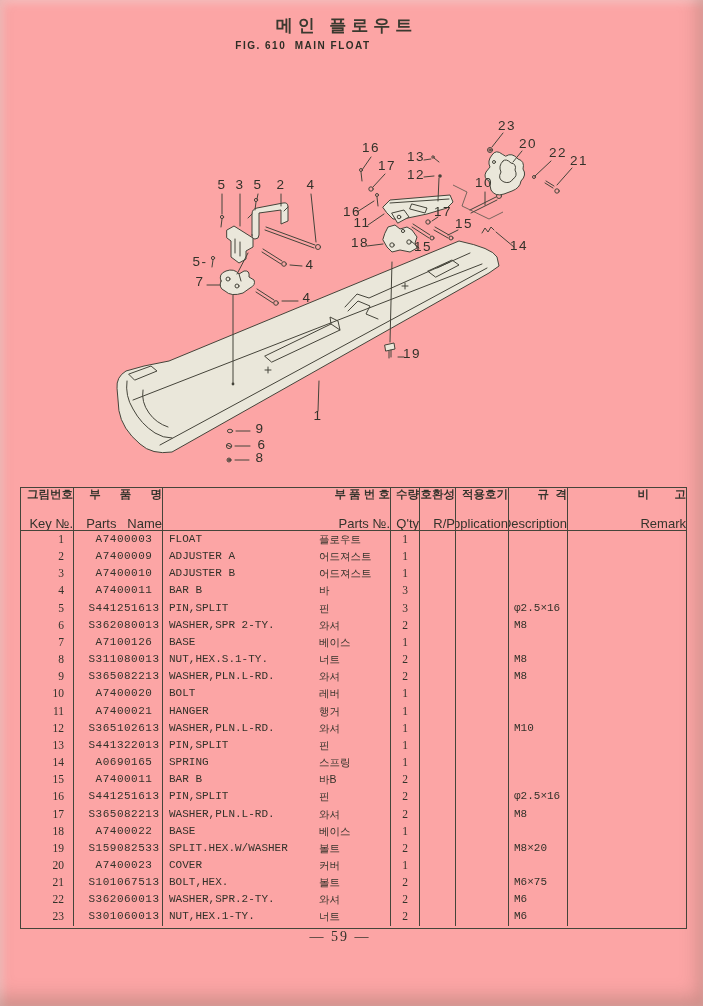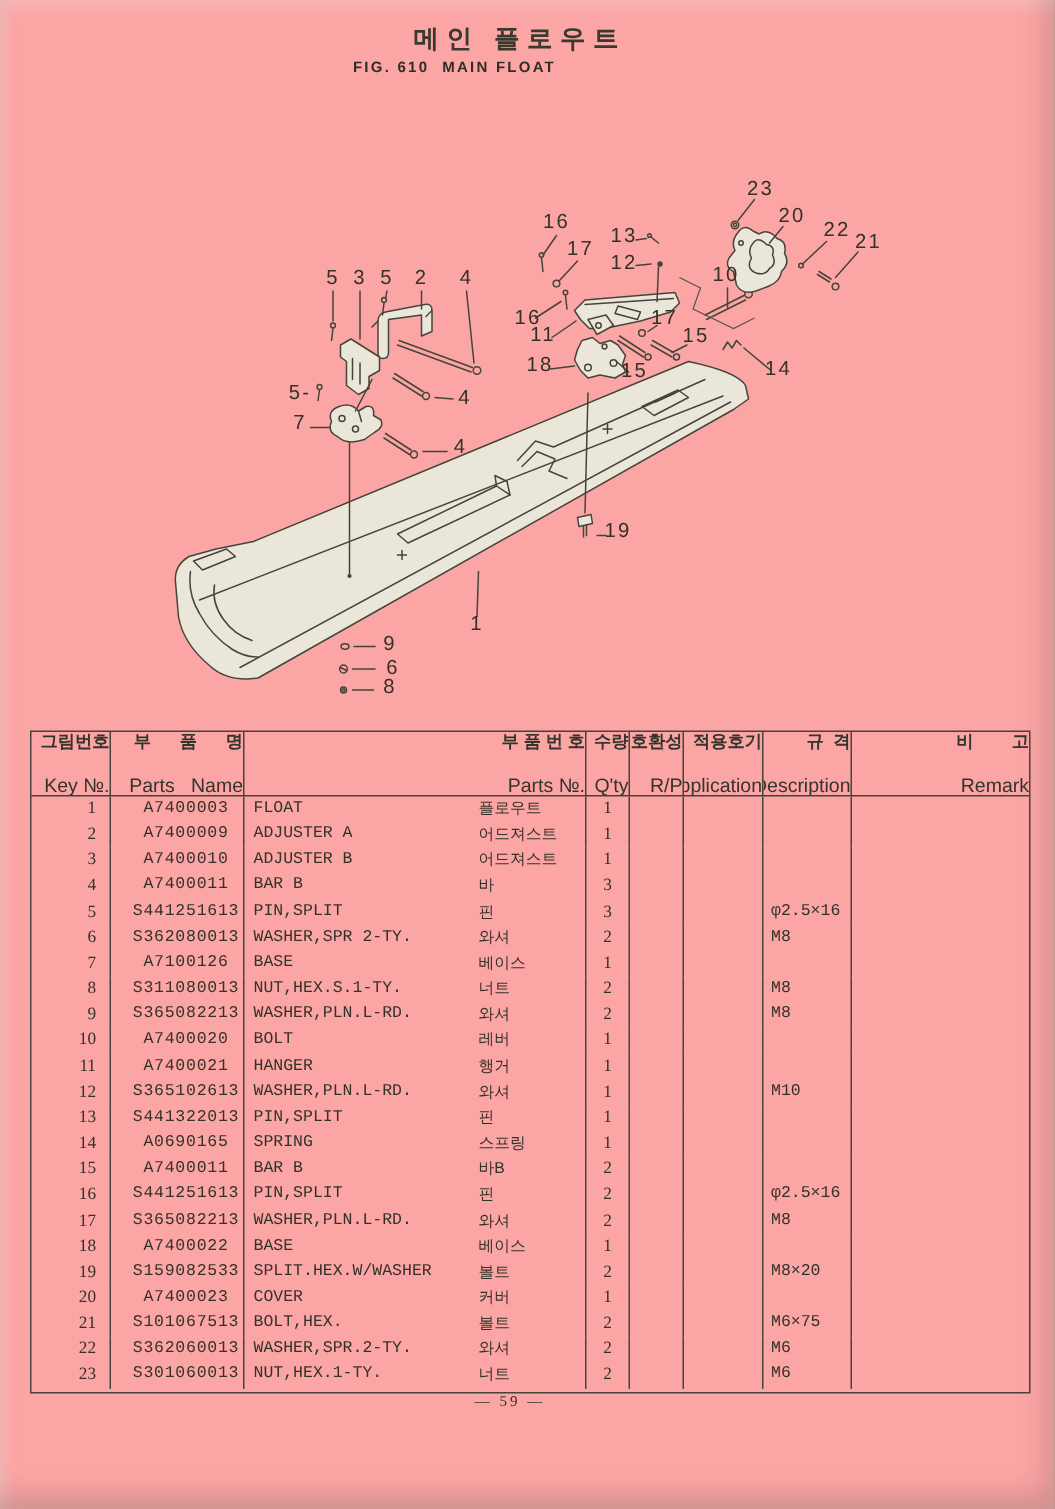--- a/index.html
+++ b/index.html
@@ -60,21 +60,21 @@
   .td:last-child{border-right:none;}
   .td.key{text-align:right;padding-right:9px;font-family:"Liberation Serif",serif;font-size:11.5px;}
   .td.pno{padding-left:12px;letter-spacing:.5px;text-align:center;}
   .td.name{display:flex;}
   .td.name .en{padding-left:6px;flex:0 0 150px;}
   .td.name .kr{flex:0 0 70px;font-family:"Liberation Sans",sans-serif;font-size:10.5px;}
   .td.qty{text-align:center;font-family:"Liberation Serif",serif;font-size:11.5px;}
   .td.desc{padding-left:5px;}
   .pageno{
     position:absolute;left:240px;top:929px;width:200px;text-align:center;
-    font-family:"Liberation Serif",serif;font-size:10px;color:#33322a;letter-spacing:2px;
+    font-family:"Liberation Serif",serif;font-size:14px;color:#33322a;letter-spacing:2px;
     white-space:pre;
   }
 </style>
 </head>
 <body>
 
 <div class="page">
 
   <div class="title-kr">메인 플로우트</div>
   <div class="title-fig">FIG. 610  MAIN FLOAT</div>

